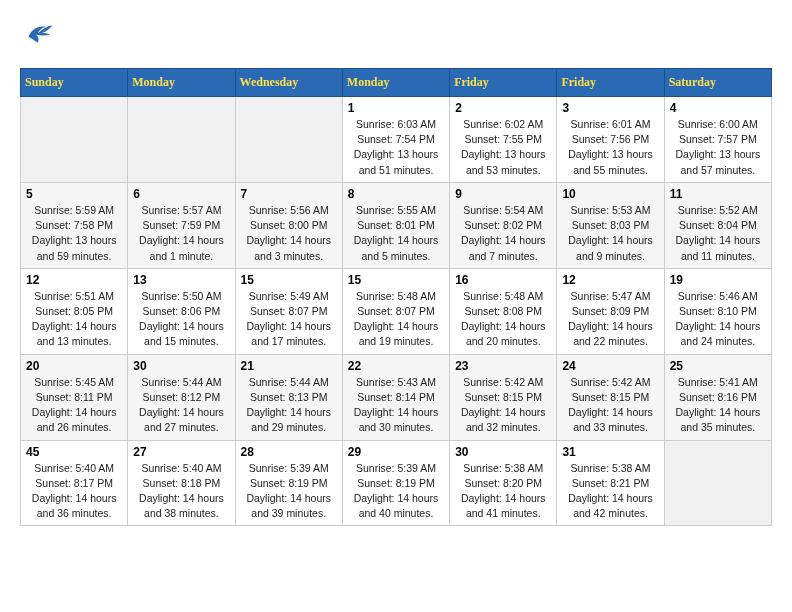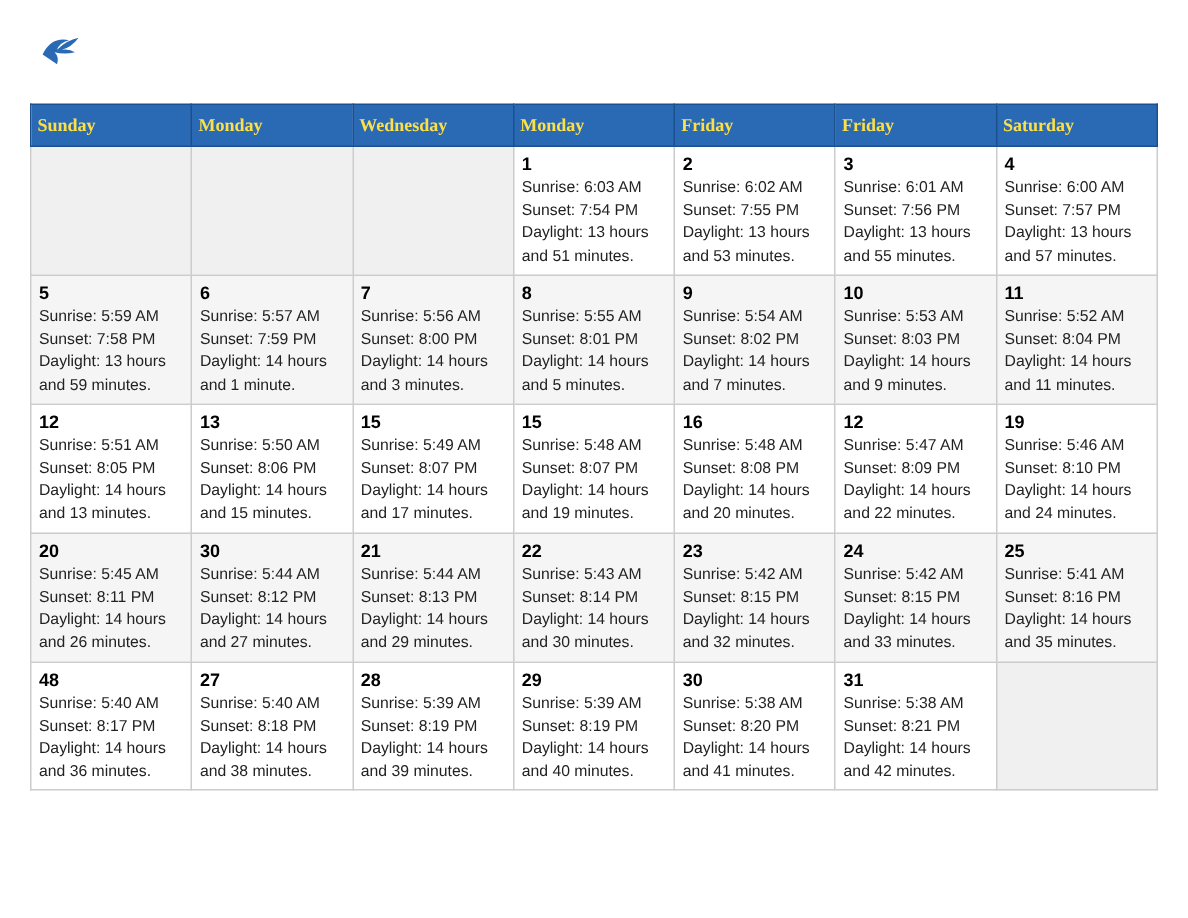--- a/index.html
+++ b/index.html
@@ -71,20 +71,21 @@
     .day-num {
       font-weight: bold;
       font-size: 12px;
       margin-bottom: 2px;
       color: #000;
     }
     .day-info {
       color: #222;
       line-height: 1.45;
       font-size: 10.5px;
+      text-align: center;
     }
     .empty-cell {
       background: #f9f9f9 !important;
     }
     .calendar td.empty-cell {
       background: #f0f0f0 !important;
     }
   </style>
 </head>
 <body>
@@ -226,21 +227,21 @@
           <div class="day-num">24</div>
           <div class="day-info">Sunrise: 5:42 AM<br>Sunset: 8:15 PM<br>Daylight: 14 hours<br>and 33 minutes.</div>
         </td>
         <td>
           <div class="day-num">25</div>
           <div class="day-info">Sunrise: 5:41 AM<br>Sunset: 8:16 PM<br>Daylight: 14 hours<br>and 35 minutes.</div>
         </td>
       </tr>
       <tr>
         <td>
-          <div class="day-num">48</div>
+          <div class="day-num">45</div>
           <div class="day-info">Sunrise: 5:40 AM<br>Sunset: 8:17 PM<br>Daylight: 14 hours<br>and 36 minutes.</div>
         </td>
         <td>
           <div class="day-num">27</div>
           <div class="day-info">Sunrise: 5:40 AM<br>Sunset: 8:18 PM<br>Daylight: 14 hours<br>and 38 minutes.</div>
         </td>
         <td>
           <div class="day-num">28</div>
           <div class="day-info">Sunrise: 5:39 AM<br>Sunset: 8:19 PM<br>Daylight: 14 hours<br>and 39 minutes.</div>
         </td>

